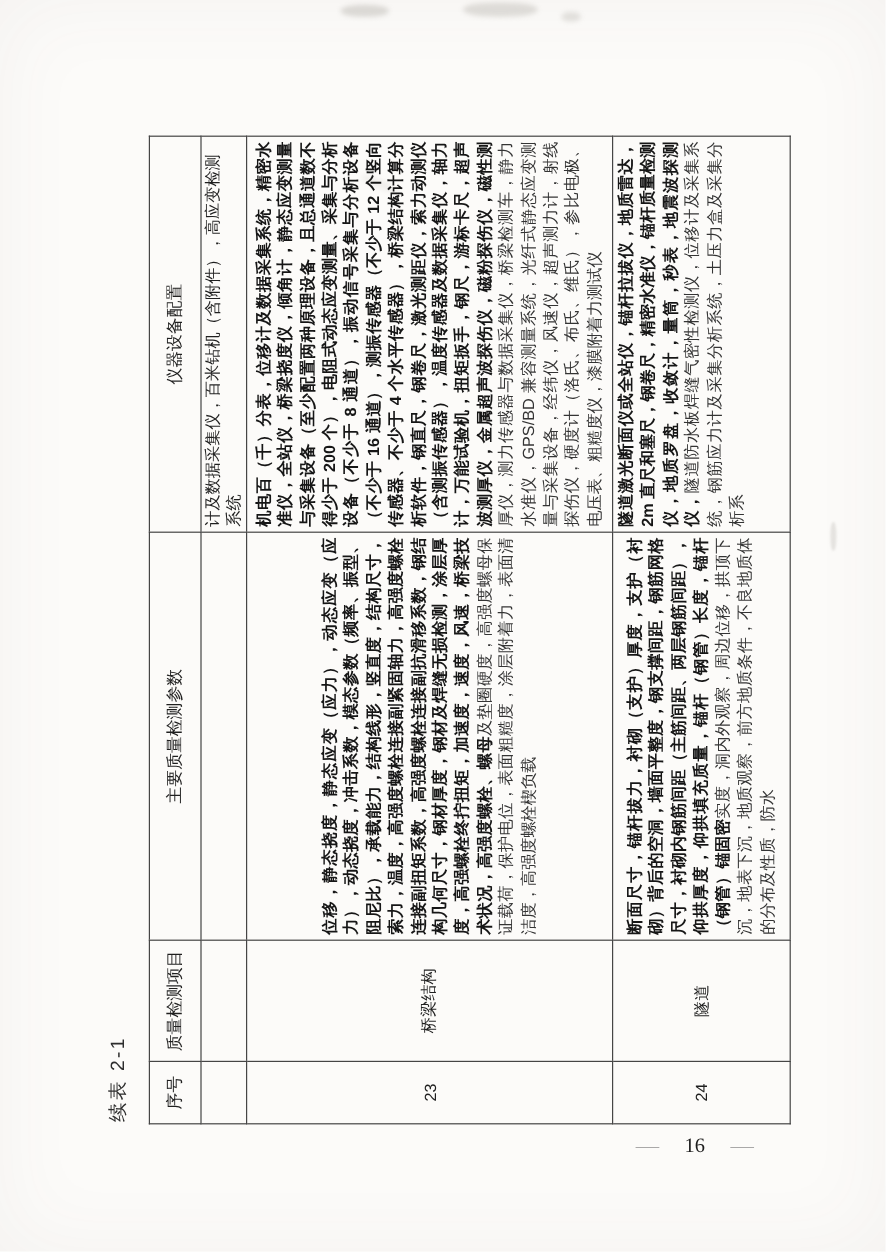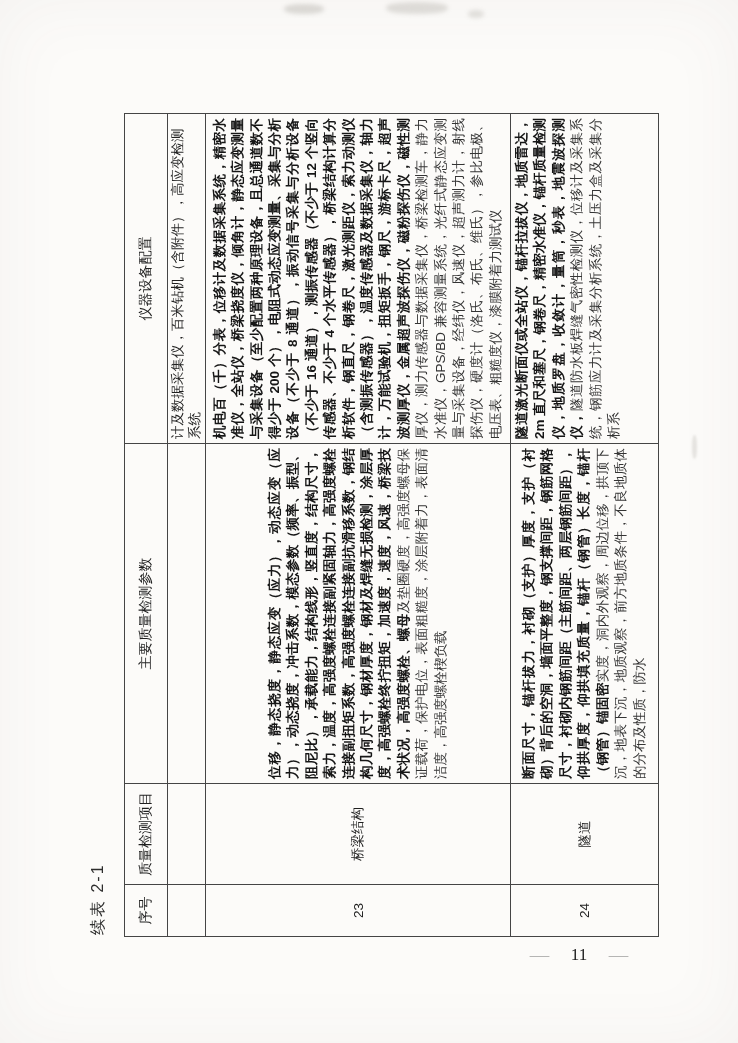--- a/index.html
+++ b/index.html
@@ -133,17 +133,17 @@
         <td class="center">隧道</td>
         <td class="dense"><span class="seg-bold">断面尺寸，锚杆拔力，衬砌（支护）厚度，支护（衬砌）背后的空洞，墙面平整度，钢支撑间距，钢筋网格尺寸，衬砌内钢筋间距（主筋间距、两层钢筋间距），仰拱厚度，仰拱填充质量，锚杆（钢管）长度，锚杆（钢管）锚固密</span><span class="seg-light">实度，洞内外观察，周边位移，拱顶下沉，地表下沉，地质观察，前方地质条件，不良地质体的分布及性质，防水</span></td>
         <td class="dense vtop"><span class="seg-bold">隧道激光断面仪或全站仪，锚杆拉拔仪，地质雷达，2m 直尺和塞尺，钢卷尺，精密水准仪，锚杆质量检测仪，地质罗盘，收敛计，量筒，秒表，地震波探测仪，</span><span class="seg-light">隧道防水板焊缝气密性检测仪，位移计及采集系统，钢筋应力计及采集分析系统，土压力盒及采集分析系</span></td>
       </tr>
     </tbody>
       </table>
   </div>
 
   <div class="pagenum">
     <span class="dash">—</span>
-    <span>11</span>
+    <span>16</span>
     <span class="dash">—</span>
   </div>
 
 </div>
 
 </body></html>

